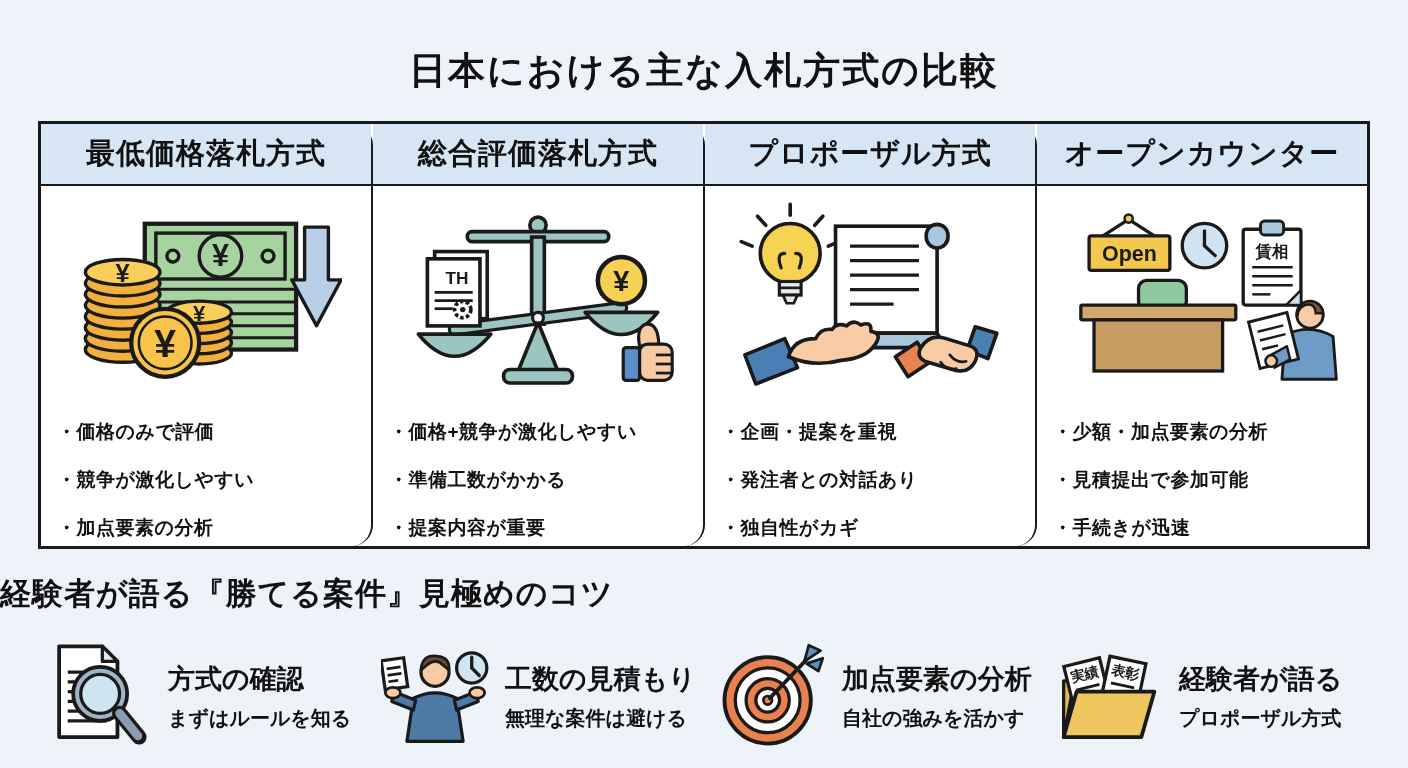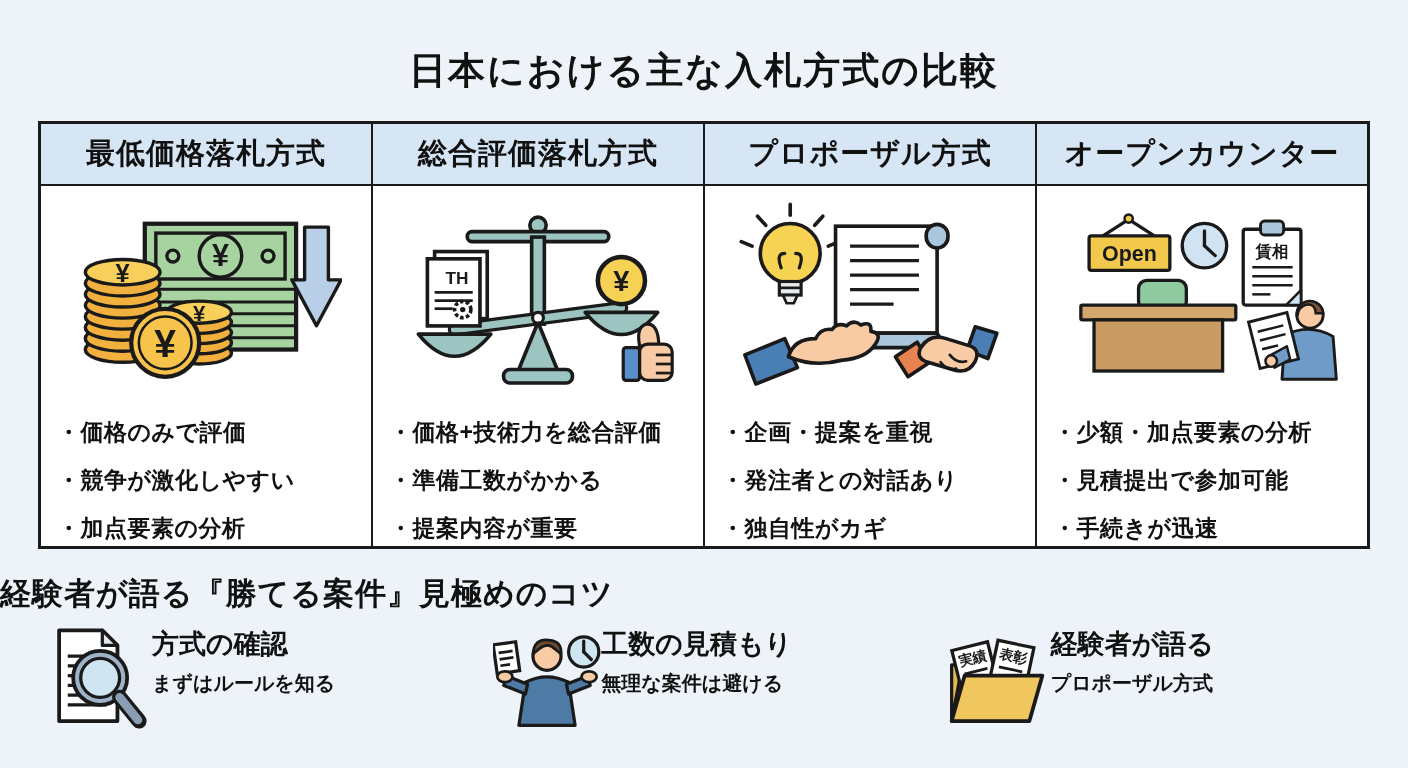--- a/index.html
+++ b/index.html
@@ -12,40 +12,40 @@
 
   .main-title {
     position:absolute; top:22px; left:0; width:100%;
     text-align:center; font-size:37px; font-weight:bold; letter-spacing:2px;
   }
 
   .cmp-table {
     position:absolute; left:38px; top:97px; width:1332px; height:428px;
     display:flex; background:#fff; border:3px solid #1a1a1a;
   }
-  .cmp-col { flex:1 1 0; display:flex; flex-direction:column; border-right:2.5px solid #1a1a1a; min-width:0; }
+  .cmp-col { flex:1 1 0; display:flex; flex-direction:column; border-right:2.5px solid #1a1a1a; min-width:0;border-radius:21px; }
   .cmp-col:last-child { border-right:none; }
   .col-header {
     height:62px; flex:0 0 62px; background:#d6e6f5; border-bottom:2.5px solid #1a1a1a;
     display:flex; align-items:center; justify-content:center;
     font-size:29px; font-weight:bold; letter-spacing:1px; white-space:nowrap;
   }
   .col-icon { height:214px; flex:0 0 214px; display:flex; align-items:center; justify-content:center; padding-top:6px; }
   .col-icon svg { width:272px; height:198px; }
   .col-bullets { padding:8px 10px 0 16px; }
-  .bullet { font-size:23px; font-weight:bold; line-height:48px; white-space:nowrap; letter-spacing:0.5px; }
+  .bullet { font-size:19px; font-weight:bold; line-height:48px; white-space:nowrap; letter-spacing:0.5px; }
 
   .tips-title {
     position:absolute; top:549px; left:0; width:100%;
     font-size:31px; font-weight:bold; letter-spacing:1px;
   }
   .tips-row {
     position:absolute; top:602px; left:30px; width:1348px; height:140px; display:flex;
   }
-  .tip { flex:1 1 0; display:flex; align-items:flex-start; padding-left:14px; min-width:0; }
+  .tip { flex:1 1 0; display:flex; align-items:center; gap:16px; padding-left:14px; min-width:0; }
   .tip-icon { flex:0 0 108px; }
   .tip-icon svg { width:108px; height:108px; display:block; }
   .tip-text { display:flex; flex-direction:column; }
   .tip-title { font-size:27px; font-weight:bold; white-space:nowrap; }
   .tip-sub { font-size:20px; font-weight:bold; margin-top:8px; white-space:nowrap; }
 
   svg text { font-family:"Liberation Sans","DejaVu Sans",sans-serif; }
 </style>
 </head>
 <body>
@@ -143,21 +143,21 @@
             <path d="M262,160 Q258,138 270,136 Q281,135 283,154 L283,162 Z" fill="#f8cba4" stroke="#1a1a1a" stroke-width="3.5" stroke-linejoin="round"></path>
             <rect x="262" y="158" width="36" height="40" rx="9" fill="#f8cba4" stroke="#1a1a1a" stroke-width="3.5"></rect>
             <line x1="280" y1="170" x2="297" y2="170" stroke="#1a1a1a" stroke-width="3"></line>
             <line x1="280" y1="180" x2="297" y2="180" stroke="#1a1a1a" stroke-width="3"></line>
             <line x1="280" y1="190" x2="297" y2="190" stroke="#1a1a1a" stroke-width="3"></line>
             <rect x="244" y="162" width="18" height="36" rx="3" fill="#5b8fc9" stroke="#1a1a1a" stroke-width="3.5"></rect>
           </g>
         </svg>
       </div>
       <div class="col-bullets">
-        <div class="bullet">・価格+技術力を総合評価</div>
+        <div class="bullet">・価格+競争が激化しやすい</div>
         <div class="bullet">・準備工数がかかる</div>
         <div class="bullet">・提案内容が重要</div>
       </div>
     </div>
 
     <div class="cmp-col">
       <div class="col-header">プロポーザル方式</div>
       <div class="col-icon">
         <svg viewBox="0 0 300 210">
           <g>
@@ -308,20 +308,38 @@
           <ellipse cx="11" cy="47" rx="7" ry="5" fill="#f8cba4" stroke="#1a1a1a" stroke-width="2.5"></ellipse>
           <ellipse cx="89" cy="47" rx="7" ry="5" fill="#f8cba4" stroke="#1a1a1a" stroke-width="2.5"></ellipse>
         </svg>
       </div>
       <div class="tip-text">
         <div class="tip-title">工数の見積もり</div>
         <div class="tip-sub">無理な案件は避ける</div>
       </div>
     </div>
 
+    <div class="tip">
+      <div class="tip-icon">
+        <svg viewBox="0 0 100 100">
+          <circle cx="46" cy="54" r="40" fill="#e8804f" stroke="#1a1a1a" stroke-width="3.5"></circle>
+          <circle cx="46" cy="54" r="30" fill="#fff" stroke="#1a1a1a" stroke-width="3"></circle>
+          <circle cx="46" cy="54" r="20" fill="#e8804f" stroke="#1a1a1a" stroke-width="3"></circle>
+          <circle cx="46" cy="54" r="11" fill="#fff" stroke="#1a1a1a" stroke-width="3"></circle>
+          <circle cx="46" cy="54" r="4" fill="#e8804f" stroke="#1a1a1a" stroke-width="2.5"></circle>
+          <line x1="48" y1="52" x2="88" y2="10" stroke="#1a1a1a" stroke-width="3.5" stroke-linecap="round"></line>
+          <path d="M80,18 L84,3 L95,8 Z" fill="#5b90c5" stroke="#1a1a1a" stroke-width="2.5" stroke-linejoin="round"></path>
+          <path d="M82,20 L97,15 L93,27 Z" fill="#5b90c5" stroke="#1a1a1a" stroke-width="2.5" stroke-linejoin="round"></path>
+        </svg>
+      </div>
+      <div class="tip-text">
+        <div class="tip-title">加点要素の分析</div>
+        <div class="tip-sub">自社の強みを活かす</div>
+      </div>
+    </div>
 
     <div class="tip">
       <div class="tip-icon">
         <svg viewBox="0 0 100 100">
           <path d="M8,88 L8,36 L26,36 L32,46 L16,46 Z" fill="#e3b84f" stroke="#1a1a1a" stroke-width="3" stroke-linejoin="round"></path>
           <g transform="rotate(-14 30 40)">
             <rect x="13" y="18" width="34" height="44" fill="#fff" stroke="#1a1a1a" stroke-width="3"></rect>
             <text x="30" y="34" text-anchor="middle" font-size="13" font-weight="bold" fill="#1a1a1a">実績</text>
             <line x1="19" y1="42" x2="41" y2="42" stroke="#1a1a1a" stroke-width="2.5"></line>
             <line x1="19" y1="50" x2="41" y2="50" stroke="#1a1a1a" stroke-width="2.5"></line>

